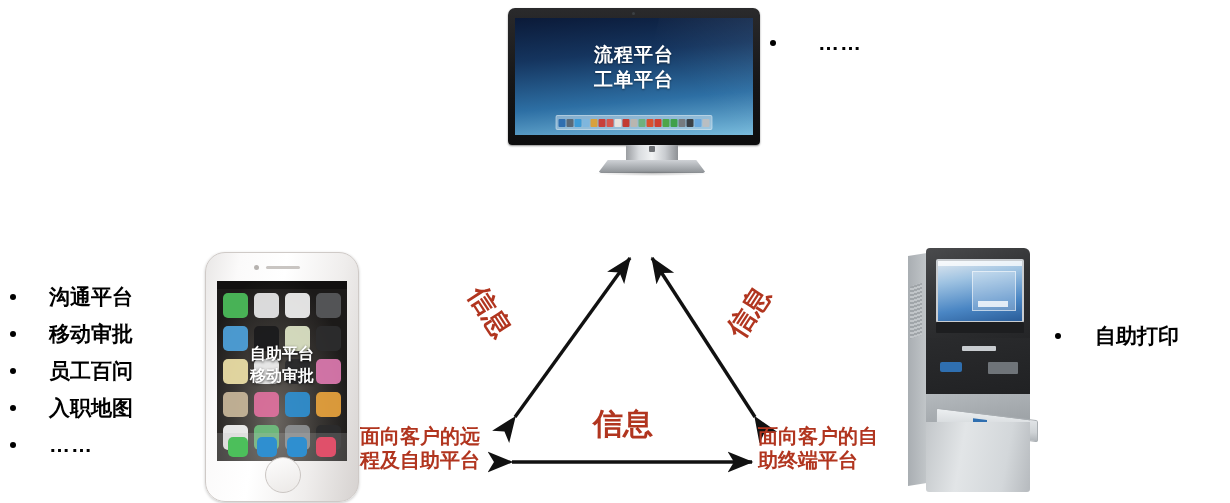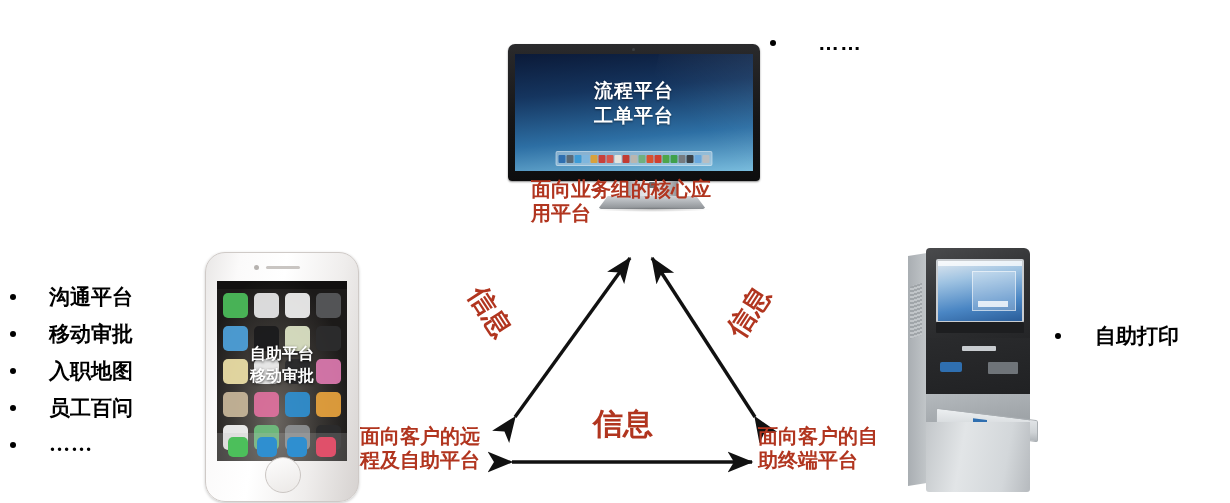--- a/index.html
+++ b/index.html
@@ -25,21 +25,21 @@
   .bullet-dot{
     display:inline-block;
     width:6px;height:6px;border-radius:50%;
     background:#000;
     flex:0 0 auto;
   }
   .bullet-text{display:inline-block;}
 
   
   #left-list{left:10px;top:278px;}
-  #left-list .bullet-row{height:37px;font-size:21px;font-family:Liberation Serif, serif;}
+  #left-list .bullet-row{height:37px;font-size:21px;}
   #left-list .bullet-dot{margin-right:33px;}
 
   
   #top-right-list{left:770px;top:22px;}
   #top-right-list .bullet-row{height:42px;font-size:21px;}
   #top-right-list .bullet-dot{margin-right:42px;}
 
   
   #right-list{left:1055px;top:317px;}
   #right-list .bullet-row{height:38px;font-size:21px;}
@@ -74,21 +74,21 @@
   #flow-right{
     left:722px;top:294px;font-size:27px;
     transform:rotate(-57deg);transform-origin:center center;
   }
   #flow-bottom{left:593px;top:404px;font-size:30px;}
 
   
   #arrows{position:absolute;left:0;top:0;width:1230px;height:503px;}
 
   
-  #monitor{position:absolute;left:508px;top:8px;width:288px;height:168px;margin-top:36px;}
+  #monitor{position:absolute;left:508px;top:8px;width:288px;height:168px;}
   .mon-bezel{
     position:absolute;left:0;top:0;width:252px;height:137px;
     background:linear-gradient(180deg,#2a2a2c 0%,#161617 55%,#0d0d0e 100%);
     border-radius:7px 7px 4px 4px;
     box-shadow:0 1px 2px rgba(0,0,0,.45);
   }
   .mon-cam{
     position:absolute;left:50%;top:4px;margin-left:-2px;
     width:3px;height:3px;border-radius:50%;background:#3c4044;
   }
@@ -314,46 +314,44 @@
         </div>
       </div>
     </div>
     <div class="mon-neck">
       <div class="mon-neck-logo"></div>
     </div>
     <div class="mon-base"></div>
     <div class="mon-shadow"></div>
   </div>
 
-  <div class="caption" id="caption-monitor">面向业务组的核心应
-用平台</div>
 
   <div class="bullet-list" id="top-right-list">
     <div class="bullet-row">
       <span class="bullet-dot"></span>
       <span class="bullet-text ellipsis-text">……</span>
     </div>
   </div>
 
   <div class="bullet-list" id="left-list">
     <div class="bullet-row">
       <span class="bullet-dot"></span>
       <span class="bullet-text">沟通平台</span>
     </div>
     <div class="bullet-row">
       <span class="bullet-dot"></span>
       <span class="bullet-text">移动审批</span>
     </div>
     <div class="bullet-row">
       <span class="bullet-dot"></span>
+      <span class="bullet-text">员工百问</span>
+    </div>
+    <div class="bullet-row">
+      <span class="bullet-dot"></span>
       <span class="bullet-text">入职地图</span>
-    </div>
-    <div class="bullet-row">
-      <span class="bullet-dot"></span>
-      <span class="bullet-text">员工百问</span>
     </div>
     <div class="bullet-row">
       <span class="bullet-dot"></span>
       <span class="bullet-text ellipsis-text">……</span>
     </div>
   </div>
 
   <div id="phone">
     <div class="ph-body">
       <div class="ph-cam"></div>

